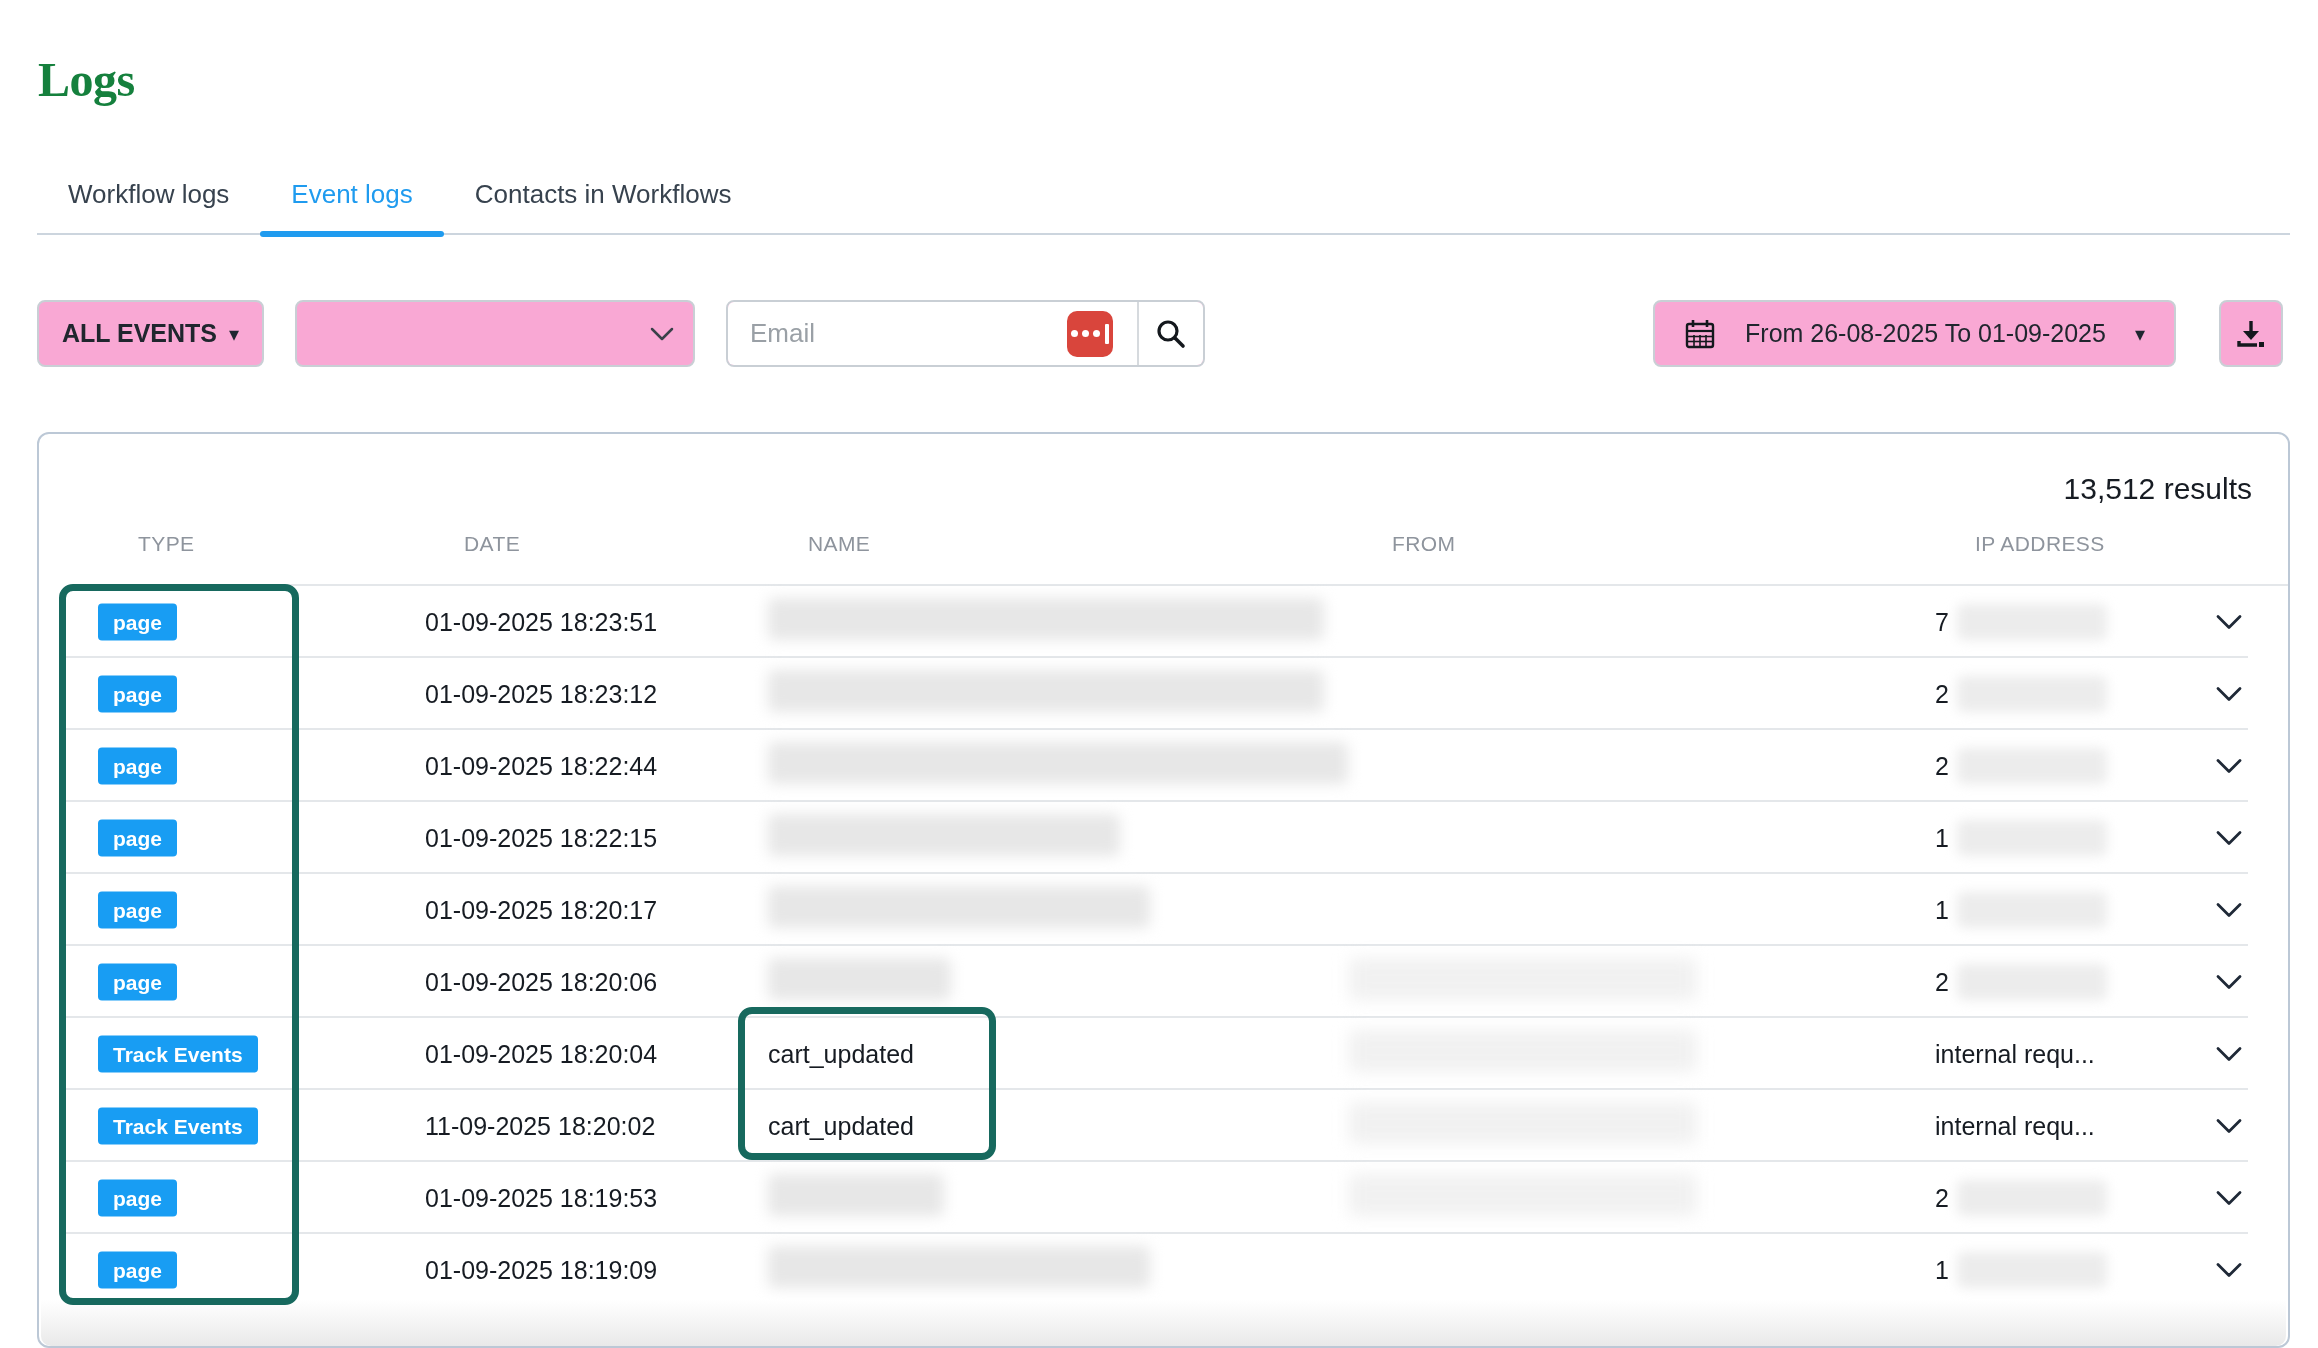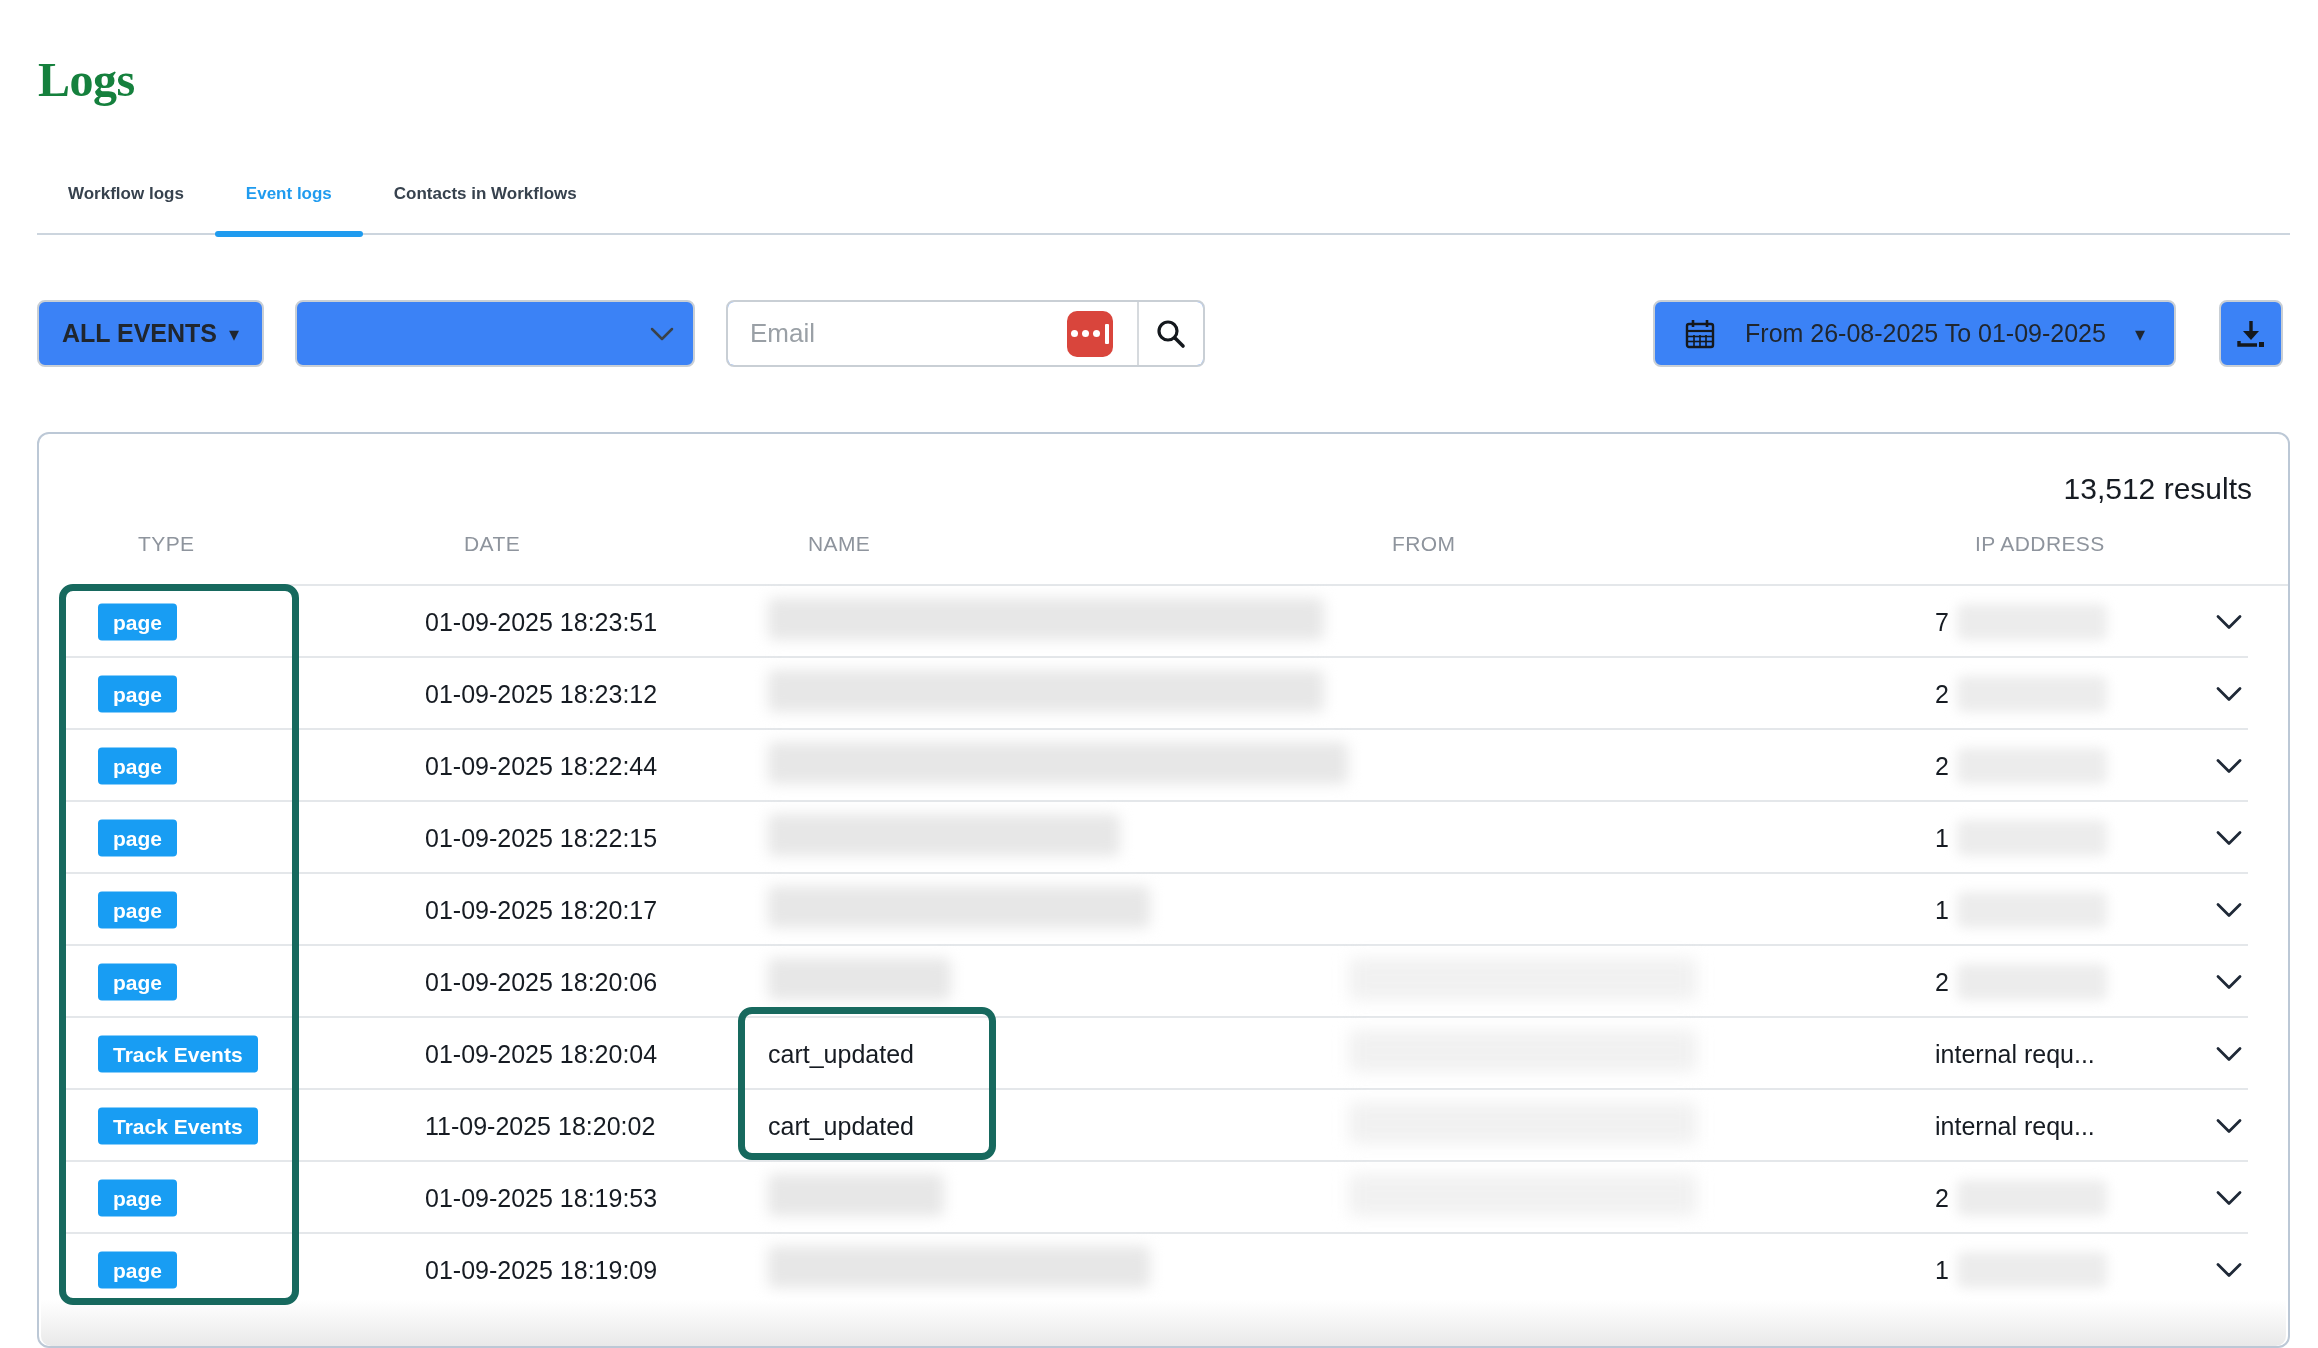--- a/index.html
+++ b/index.html
@@ -5,26 +5,26 @@
   html,body{margin:0;padding:0;background:#fff;}
   #screen{position:relative;width:2318px;height:1348px;background:#ffffff;overflow:hidden;
     font-family:"Liberation Sans","DejaVu Sans",sans-serif;color:#1a2129;}
 
   
   .page-title{position:absolute;left:38px;top:20px;font-family:"Liberation Serif","DejaVu Serif",serif;
     font-size:48px;font-weight:700;color:#15803d;letter-spacing:-0.5px;}
 
   
   .tabbar{position:absolute;left:37px;top:155px;width:2253px;height:78px;border-bottom:2px solid #ccd5de;display:flex;}
-  .tab{position:relative;padding:0 31px;display:flex;align-items:center;font-size:17px;font-weight:700;color:#37424e;cursor:pointer;}
+  .tab{position:relative;padding:0 31px;display:flex;align-items:center;font-size:26px;font-weight:400;color:#37424e;cursor:pointer;}
   .tab.active{color:#1f9bef;}
   .tab.active .tab-underline{content:'';position:absolute;left:0;right:0;bottom:-4px;height:6px;background:#1f9bef;border-radius:3px;}
 
   
-  .ctl{position:absolute;top:300px;height:67px;box-sizing:border-box;background:#3b82f6;
+  .ctl{position:absolute;top:300px;height:67px;box-sizing:border-box;background:#f9a8d4;
     border:2px solid #c9cfd5;border-radius:8px;display:flex;align-items:center;font-size:25px;color:#20262e;}
   .btn-all-events{left:37px;width:227px;justify-content:center;gap:12px;font-weight:600;cursor:pointer;}
   .caret{font-size:20px;color:#1f2630;line-height:1;}
   .sel-category{left:295px;width:400px;justify-content:flex-end;padding-right:18px;cursor:pointer;}
   .input-group{left:726px;width:479px;padding:0;overflow:hidden;}
   .email-wrap{position:relative;flex:1 1 auto;height:100%;display:flex;align-items:flex-end;border-right:2px solid #d6dade;}
   .email-input{border:none;outline:none;width:100%;height:100%;padding:0 80px 0 22px;font-size:26px;color:#20262e;font-family:inherit;}
   .email-input::placeholder{color:#9aa0a6;}
   .ext-icon{position:absolute;right:24px;top:50%;transform:translateY(-50%);width:46px;height:46px;border-radius:10px;
     display:flex;align-items:center;justify-content:center;gap:4px;}

